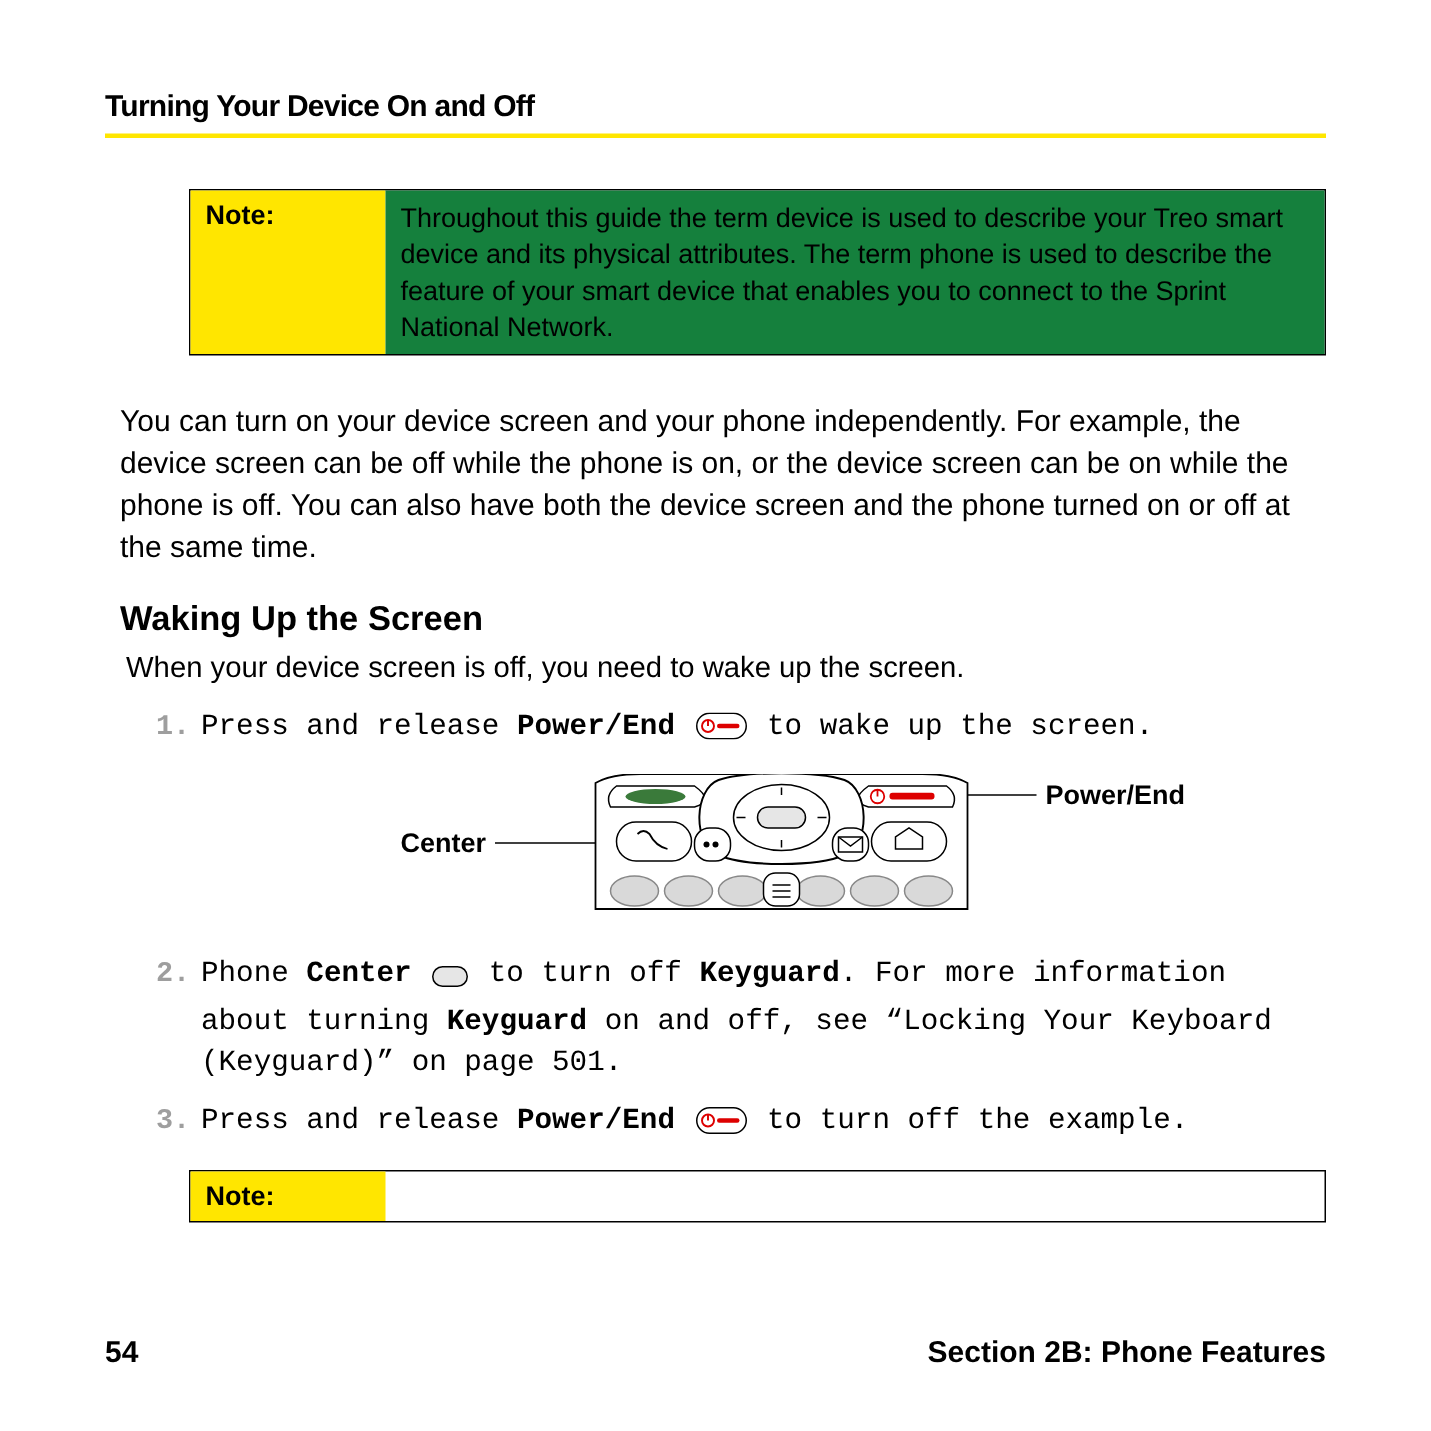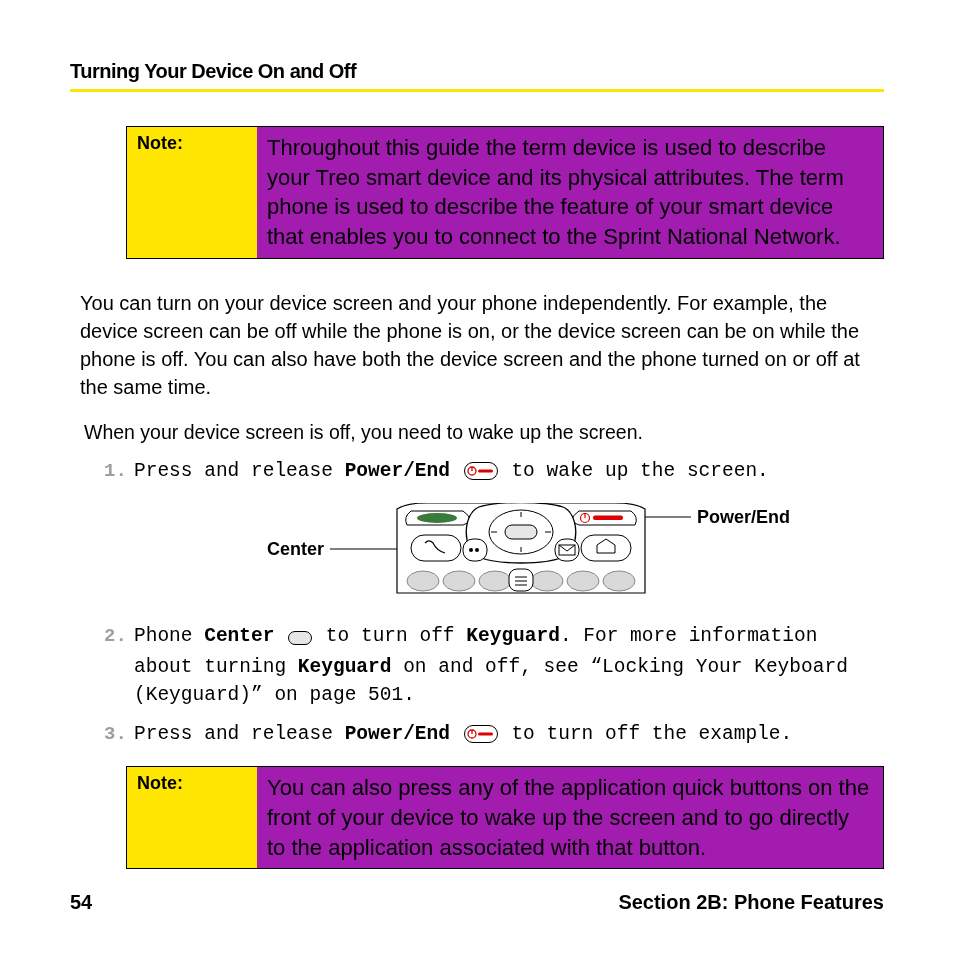--- a/index.html
+++ b/index.html
@@ -39,23 +39,23 @@
     width: 130px;
     background: #ffe600;
     font-weight: 700;
     font-size: 18px;
     padding: 6px 10px 6px 10px;
     box-sizing: border-box;
     flex: 0 0 130px;
   }
   .note-text-cell {
     flex: 1;
-    background: #a21caf;
+    background: #15803d;
     padding: 6px 10px 6px 10px;
-    font-size: 22px;
+    font-size: 18px;
     line-height: 1.35;
   }
   .body-para {
     font-size: 20px;
     line-height: 1.4;
     margin: 0 0 20px 10px;
   }
   h2.subhead {
     font-size: 23px;
     font-weight: 700;
@@ -129,20 +129,21 @@
   <h1 class="title">Turning Your Device On and Off</h1>
   <div class="yellow-rule"></div>
 
   <div class="note-box">
     <div class="note-label-cell">Note:</div>
     <div class="note-text-cell">Throughout this guide the term device is used to describe your Treo smart device and its physical attributes. The term phone is used to describe the feature of your smart device that enables you to connect to the Sprint National Network.</div>
   </div>
 
   <p class="body-para">You can turn on your device screen and your phone independently. For example, the device screen can be off while the phone is on, or the device screen can be on while the phone is off. You can also have both the device screen and the phone turned on or off at the same time.</p>
 
+  <h2 class="subhead">Waking Up the Screen</h2>
   <p class="lead-para">When your device screen is off, you need to wake up the screen.</p>
 
   <ol class="steps">
     <li>
       <span>Press and release </span><span class="bold">Power/End</span>
       <span class="inline-icon">
         <svg width="34" height="18" viewBox="0 0 34 18">
           <rect x="0.5" y="0.5" width="33" height="17" rx="8.5" fill="#fff" stroke="#000"></rect>
           <circle cx="8" cy="9" r="4" fill="none" stroke="#d00" stroke-width="1.3"></circle>
           <line x1="8" y1="5" x2="8" y2="9" stroke="#d00" stroke-width="1.3"></line>
@@ -234,21 +235,20 @@
           <line x1="8" y1="5" x2="8" y2="9" stroke="#d00" stroke-width="1.3"></line>
           <rect x="14" y="7.5" width="15" height="3" rx="1.5" fill="#d00"></rect>
         </svg>
       </span>
       <span> to turn off the example.</span>
     </li>
   </ol>
 
   <div class="note-box">
     <div class="note-label-cell">Note:</div>
-    <div class="note-text-cell">You can also press any of the application quick buttons on the front of your device to wake up  the screen and to go directly to the application associated with that button.</div>
   </div>
 
   <div class="footer">
     <span>54</span>
     <span>Section 2B: Phone Features</span>
   </div>
 
 </div>
 
 </body></html>

